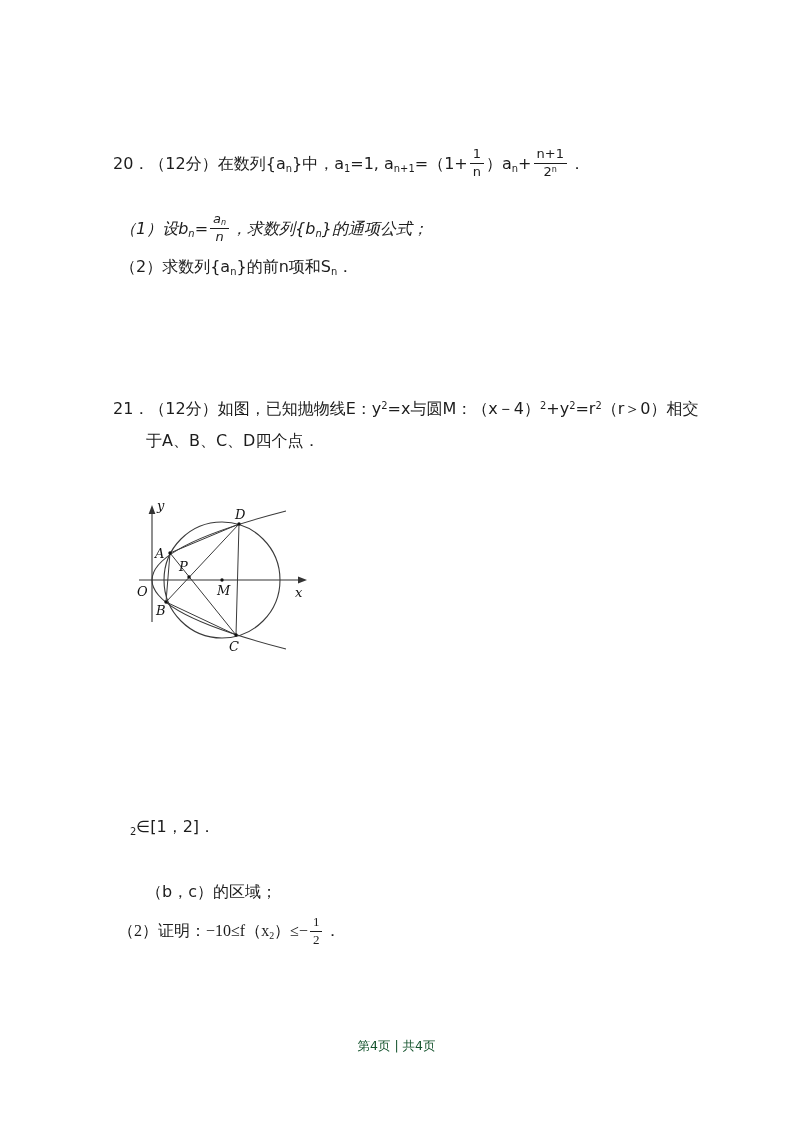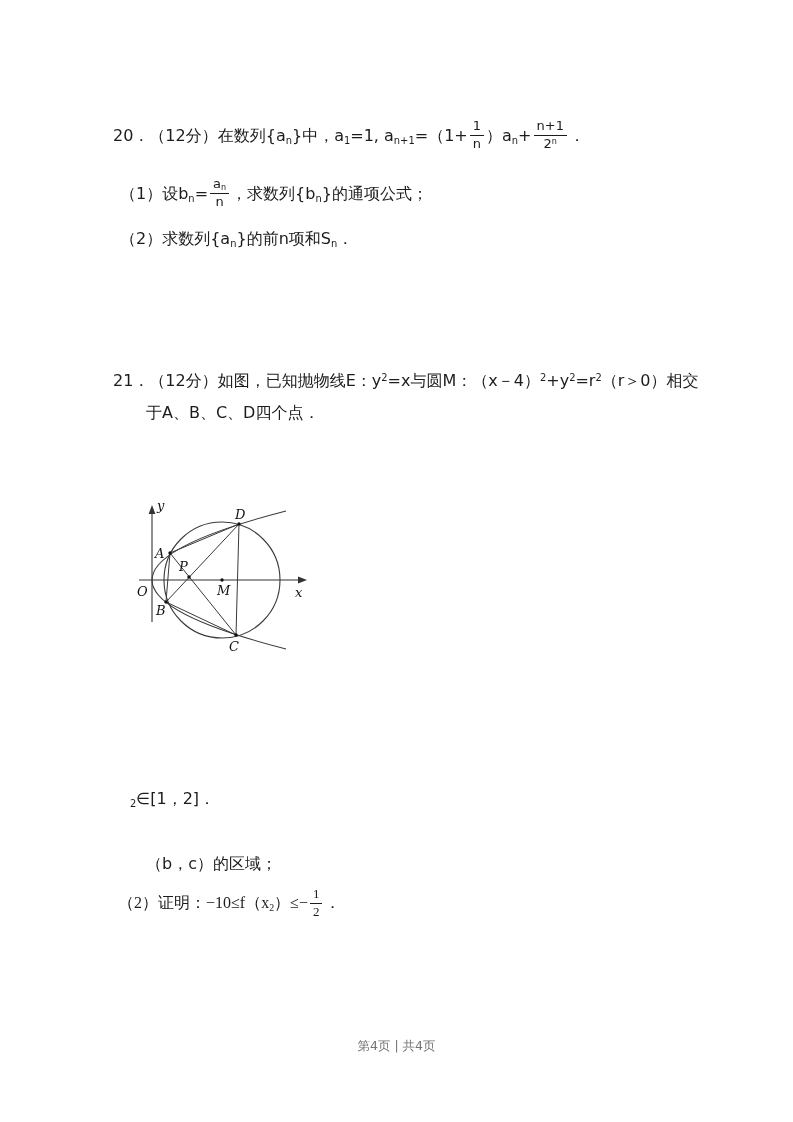--- a/index.html
+++ b/index.html
@@ -4,21 +4,21 @@
 <style>
   * { margin:0; padding:0; box-sizing:border-box; }
   html,body { background:#ffffff; }
   body {
     width:793px; height:1122px; position:relative; overflow:hidden;
     font-family:"DejaVu Sans","Liberation Sans",sans-serif;
     color:#1c1c1c;
   }
   .page { position:absolute; inset:0; background:#ffffff; }
   .line {
-    position:absolute; font-size:16px; line-height:26px; white-space:nowrap;
+    position:absolute; font-size:16px; line-height:26px; white-space:nowrap;margin-top:28px;
   }
   sub, sup { font-size:0.62em; line-height:0; }
   sub { vertical-align:-0.3em; }
   sup { vertical-align:0.55em; }
   .frac {
     display:inline-block; vertical-align:middle; text-align:center;
     font-size:13px; line-height:1.15; margin:0 2px; transform:translateY(-1px);
   }
   .frac > .num { display:block; border-bottom:1px solid #1c1c1c; padding:0 3px 1px 3px; }
   .frac > .den { display:block; padding:1px 3px 0 3px; }
@@ -27,33 +27,33 @@
   .figure .thin   { stroke:#3a3a3a; stroke-width:1;   fill:none; }
   .figure .axis   { stroke:#333333; stroke-width:1.1; fill:none; }
   .figure .arrow  { fill:#333333; stroke:none; }
   .figure .dot    { fill:#111111; stroke:none; }
   .fig-label {
     font-family:"DejaVu Serif","Liberation Serif",serif;
     font-style:italic; font-size:13px; fill:#111111;
   }
   .footer {
     position:absolute; top:1038px; left:0; width:100%;
-    text-align:center; font-size:12.5px; color:#737373;
+    text-align:center; font-size:12.5px; color:#14532d;
   }
 </style>
 </head>
 <body>
 
 <div class="page">
 
   <div class="line" style="left:113px; top:120px;">
     <span>20．（12分）在数列{a</span><sub>n</sub><span>}中，a</span><sub>1</sub><span>=1, a</span><sub>n+1</sub><span>=（1+</span><span class="frac"><span class="num">1</span><span class="den">n</span></span><span>）a</span><sub>n</sub><span>+</span><span class="frac"><span class="num">n+1</span><span class="den"><span>2</span><sup>n</sup></span></span><span>．</span>
   </div>
 
-  <div class="line" style="left:120px; top:178px;">
+  <div class="line" style="left:120px; top:185px;font-style:italic;">
     <span>（1）设b</span><sub>n</sub><span>=</span><span class="frac"><span class="num"><span>a</span><sub>n</sub></span><span class="den">n</span></span><span>，求数列{b</span><sub>n</sub><span>}的通项公式；</span>
   </div>
 
   <div class="line" style="left:120px; top:226px;">
     <span>（2）求数列{a</span><sub>n</sub><span>}的前n项和S</span><sub>n</sub><span>．</span>
   </div>
 
   <div class="line" style="left:113px; top:368px;">
     <span>21．（12分）如图，已知抛物线E：y</span><sup>2</sup><span>=x与圆M：（x－4）</span><sup>2</sup><span>+y</span><sup>2</sup><span>=r</span><sup>2</sup><span>（r＞0）相交</span>
   </div>

